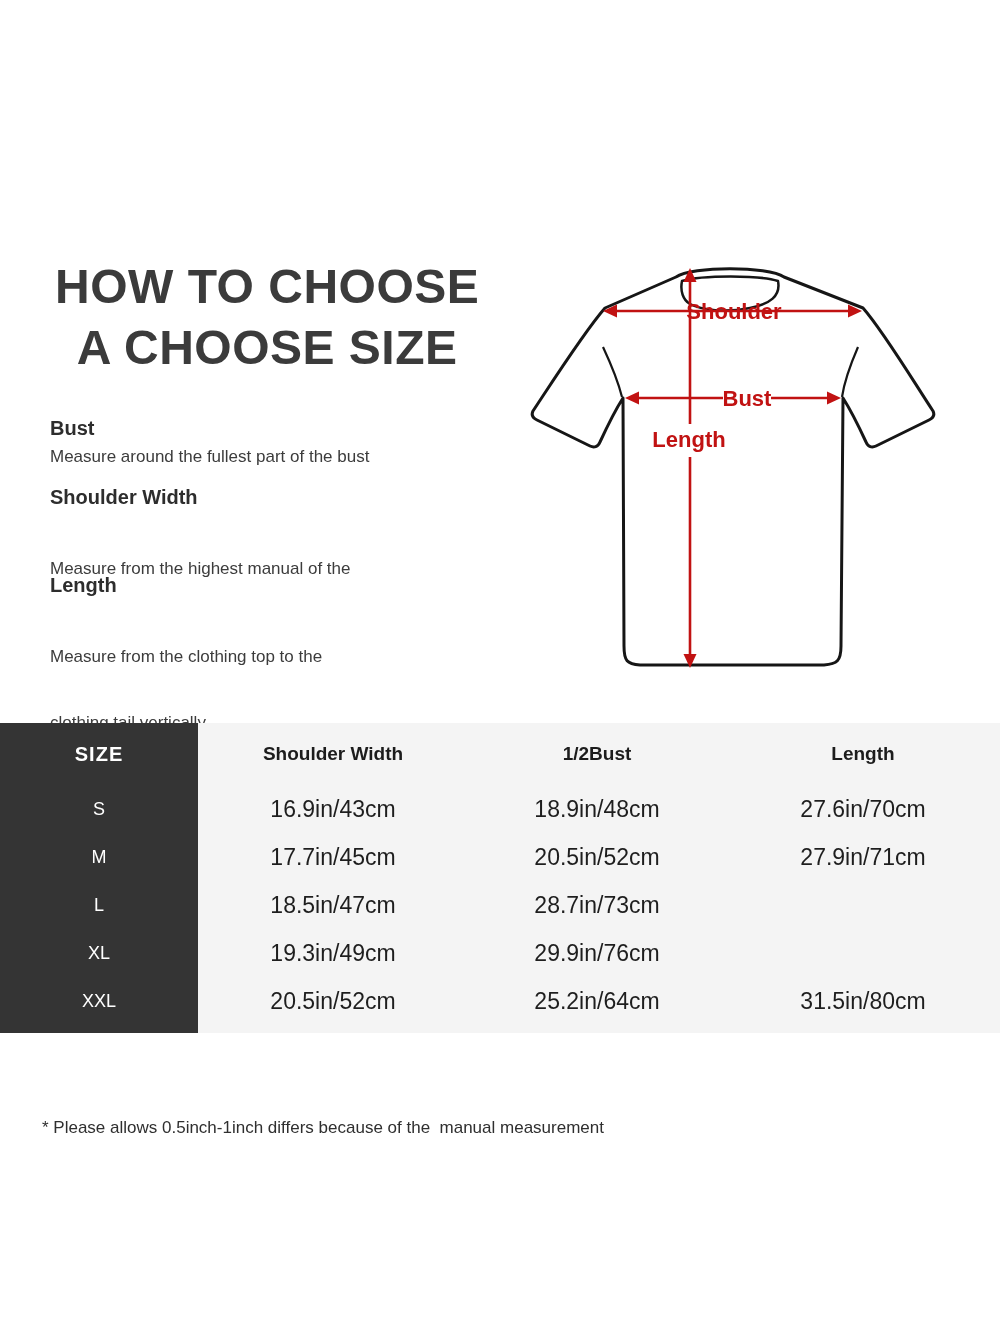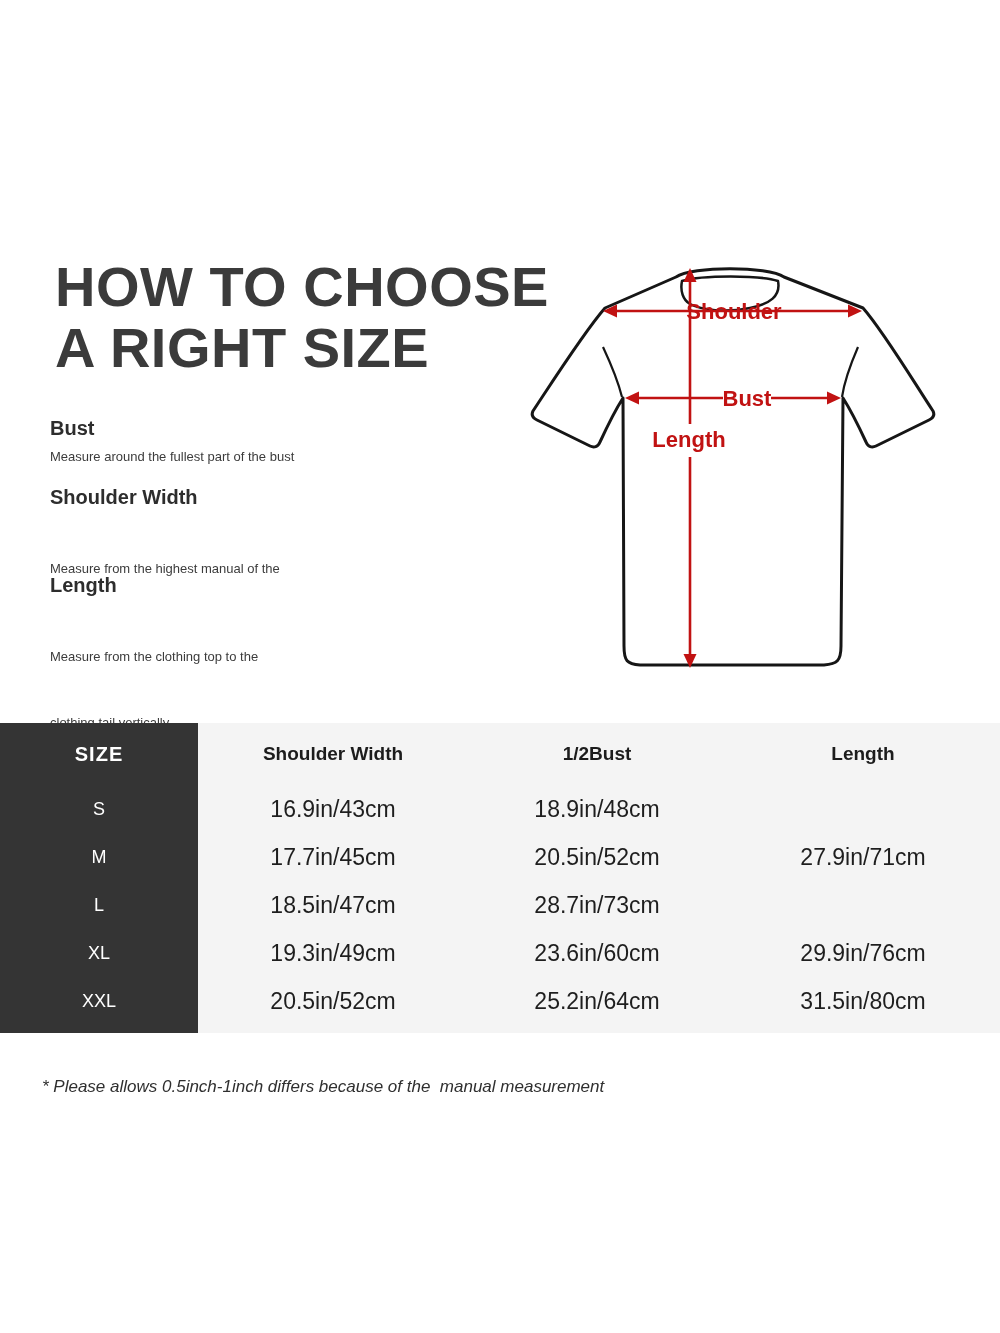--- a/index.html
+++ b/index.html
@@ -3,26 +3,26 @@
 <meta charset="utf-8">
 <style>
   html,body{margin:0;padding:0;background:#ffffff;}
   .canvas{
     position:relative;width:1000px;height:1333px;background:#ffffff;
     font-family:"Liberation Sans",sans-serif;overflow:hidden;
   }
   .abs{position:absolute;}
 
   
-  .title{left:55px;top:256px;font-size:56px;font-weight:700;color:#3b3b3b;
-         line-height:61px;letter-spacing:.5px;white-space:nowrap;}
+  .title{left:55px;top:256px;font-size:48px;font-weight:700;color:#3b3b3b;
+         line-height:61px;letter-spacing:.5px;white-space:nowrap;text-align:center;}
 
   
   .ins-h{left:50px;font-size:20px;font-weight:700;color:#2d2d2d;white-space:nowrap;}
-  .ins-p{left:50px;font-size:13px;color:#3c3c3c;line-height:22px;white-space:pre;}
+  .ins-p{left:50px;font-size:17px;color:#3c3c3c;line-height:22px;white-space:pre;}
 
   
   .diagram{left:505px;top:248px;}
   .shirt{fill:#ffffff;stroke:#161616;stroke-width:3;stroke-linejoin:round;}
   .collar{fill:#ffffff;stroke:#161616;stroke-width:2.5;stroke-linejoin:round;}
   .collar-shadow{fill:none;stroke:#b3b3b3;stroke-width:2.5;}
   .seam{fill:none;stroke:#161616;stroke-width:2.2;}
   .red-line{stroke:#c11212;stroke-width:2.6;}
   .red-head{fill:#c11212;}
   .red-label{font:700 22px "Liberation Sans",sans-serif;fill:#c11212;text-anchor:middle;}
@@ -35,30 +35,30 @@
          display:flex;flex-direction:column;padding-bottom:8px;box-sizing:border-box;}
   .trow{display:grid;grid-template-columns:198px 270px 258px 274px;align-items:center;}
   .thead{height:62px;}
   .trow.tbody{flex:1;}
   .cell{text-align:center;font-size:23px;color:#1e1e1e;}
   .thead .cell{font-weight:700;font-size:19px;color:#1c1c1c;}
   .size-cell{color:#ffffff;font-size:18px;}
   .thead .size-cell{font-size:20px;font-weight:700;letter-spacing:1px;color:#ffffff;}
 
   
-  .footnote{left:42px;top:1077px;font-size:17px;color:#2f2f2f;white-space:pre-wrap;font-style:italic;}
+  .footnote{left:42px;top:1118px;font-size:17px;color:#2f2f2f;white-space:pre-wrap;}
 </style>
 </head>
 <body>
 
 <div class="canvas">
 
   <div class="abs title">
     <div>HOW TO CHOOSE</div>
-    <div>A RIGHT SIZE</div>
+    <div>A CHOOSE SIZE</div>
   </div>
 
   <div class="abs ins-h" style="top:417px">Bust</div>
   <div class="abs ins-p" style="top:446px">Measure around the fullest part of the bust</div>
 
   <div class="abs ins-h" style="top:486px">Shoulder Width</div>
   <div class="abs ins-p" style="top:514px">
     <div>Measure from the highest manual of the</div>
   </div>
 
@@ -135,36 +135,36 @@
         <div class="cell size-cell">SIZE</div>
         <div class="cell">Shoulder Width</div>
         <div class="cell">1/2Bust</div>
         <div class="cell">Length</div>
       </div>
 
       <div class="trow tbody">
         <div class="cell size-cell">S</div>
         <div class="cell">16.9in/43cm</div>
         <div class="cell">18.9in/48cm</div>
+        <div class="cell">27.6in/70cm</div>
       </div>
       <div class="trow tbody">
         <div class="cell size-cell">M</div>
         <div class="cell">17.7in/45cm</div>
         <div class="cell">20.5in/52cm</div>
         <div class="cell">27.9in/71cm</div>
       </div>
       <div class="trow tbody">
         <div class="cell size-cell">L</div>
         <div class="cell">18.5in/47cm</div>
         <div class="cell">28.7in/73cm</div>
       </div>
       <div class="trow tbody">
         <div class="cell size-cell">XL</div>
         <div class="cell">19.3in/49cm</div>
-        <div class="cell">23.6in/60cm</div>
         <div class="cell">29.9in/76cm</div>
       </div>
       <div class="trow tbody">
         <div class="cell size-cell">XXL</div>
         <div class="cell">20.5in/52cm</div>
         <div class="cell">25.2in/64cm</div>
         <div class="cell">31.5in/80cm</div>
       </div>
     </div>
   </div>

